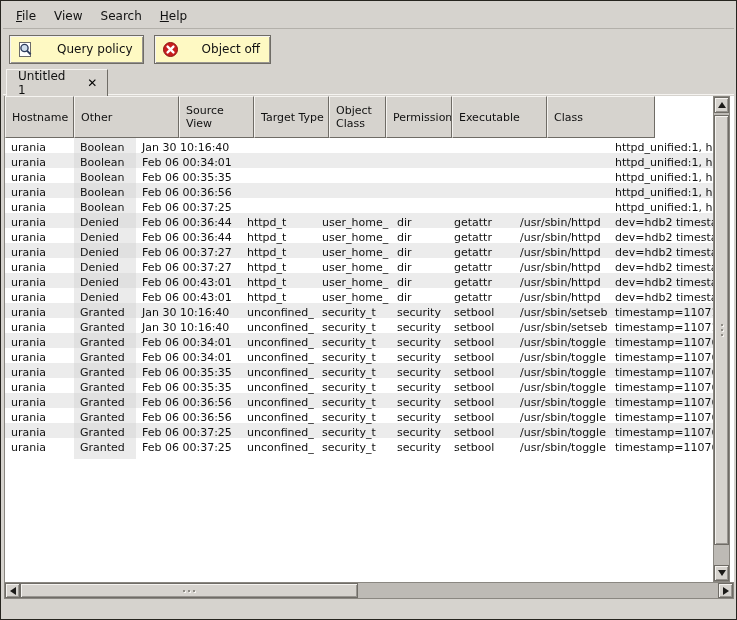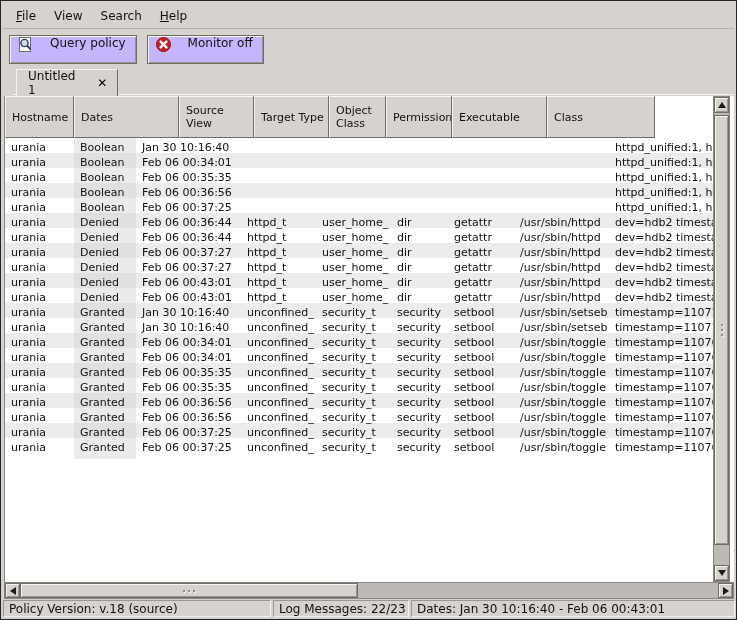--- a/index.html
+++ b/index.html
@@ -16,29 +16,29 @@
     border-bottom:1px solid #b3b0aa; background:#d6d3ce;
   }
   .menu-item { padding:3px 9px; cursor:default; }
   .menu-item u { text-decoration:underline; }
   
   #toolbar {
     position:absolute; top:30px; left:2px; right:2px; height:36px;
     display:flex; align-items:center; padding-left:6px; gap:10px;
   }
   .tbtn {
-    height:29px; display:inline-flex; gap:16px;
-    padding:0 10px 0 7px; background:#c4b5fd;
+    height:29px; display:inline-flex; align-items:center; gap:23px;
+    padding:0 10px 0 7px; background:#fef9c3;
     border:1px solid #6f6c66;
     box-shadow: inset 1px 1px 0 #f5f3f0, inset -1px -1px 0 #989590;
     cursor:default;
   }
   .tbtn svg { display:block; }
   
-  #tabstrip { position:absolute; top:66px; left:12px; right:2px; height:29px; }
+  #tabstrip { position:absolute; top:66px; left:2px; right:2px; height:29px; }
   #tabstrip .edge {
     position:absolute; left:0; right:0; bottom:0; height:2px;
     background:#d6d3ce; border-top:1px solid #f5f3f0;
   }
   .tab {
     position:absolute; left:3px; bottom:0; height:27px; width:102px;
     background:#d6d3ce;
     border-top:1px solid #f5f3f0; border-left:1px solid #f5f3f0; border-right:1px solid #6f6c66;
     display:flex; align-items:center; padding:0 6px 0 11px; gap:8px;
   }
@@ -147,39 +147,39 @@
       </span>
       <span>Query policy</span>
     </div>
     <div class="tbtn">
       <span>
         <svg width="17" height="17" viewBox="0 0 17 17">
           <circle cx="8.5" cy="8.5" r="7" fill="#c81e1e" stroke="#8d1414"></circle>
           <path d="M5.6 5.6 L11.4 11.4 M11.4 5.6 L5.6 11.4" stroke="#ffffff" stroke-width="2.4" stroke-linecap="round"></path>
         </svg>
       </span>
-      <span>Monitor off</span>
+      <span>Object off</span>
     </div>
   </div>
 
   <div id="tabstrip">
     <div class="edge"></div>
     <div class="tab">
       <span>Untitled 1</span>
       <span class="tab-close">✕</span>
     </div>
   </div>
 
   <div id="table">
     <div id="header-row">
         <div class="hcell" style="width: 69px;">
           <span>Hostname</span>
         </div>
         <div class="hcell" style="width: 105px;">
-          <span>Dates</span>
+          <span>Other</span>
         </div>
         <div class="hcell" style="width: 75px;">
           <span>Source View</span>
         </div>
         <div class="hcell" style="width: 75px;">
           <span>Target Type</span>
         </div>
         <div class="hcell" style="width: 57px;">
           <span>Object Class</span>
         </div>
@@ -449,25 +449,14 @@
     <div id="h-thumb">
       <span class="dot"></span>
       <span class="dot"></span>
       <span class="dot"></span>
     </div>
     <div class="sb-btn" id="h-right">
         <span class="arr right"></span>
       </div>
   </div>
 
-  <div id="statusbar">
-    <div class="status-panel" id="status-policy">
-      <span>Policy Version: v.18 (source)</span>
-    </div>
-    <div class="status-panel" id="status-log">
-      <span>Log Messages: 22/23</span>
-    </div>
-    <div class="status-panel" id="status-dates">
-      <span>Dates: Jan 30 10:16:40 - Feb 06 00:43:01</span>
-    </div>
-  </div>
 
 </div>
 
 </body></html>

